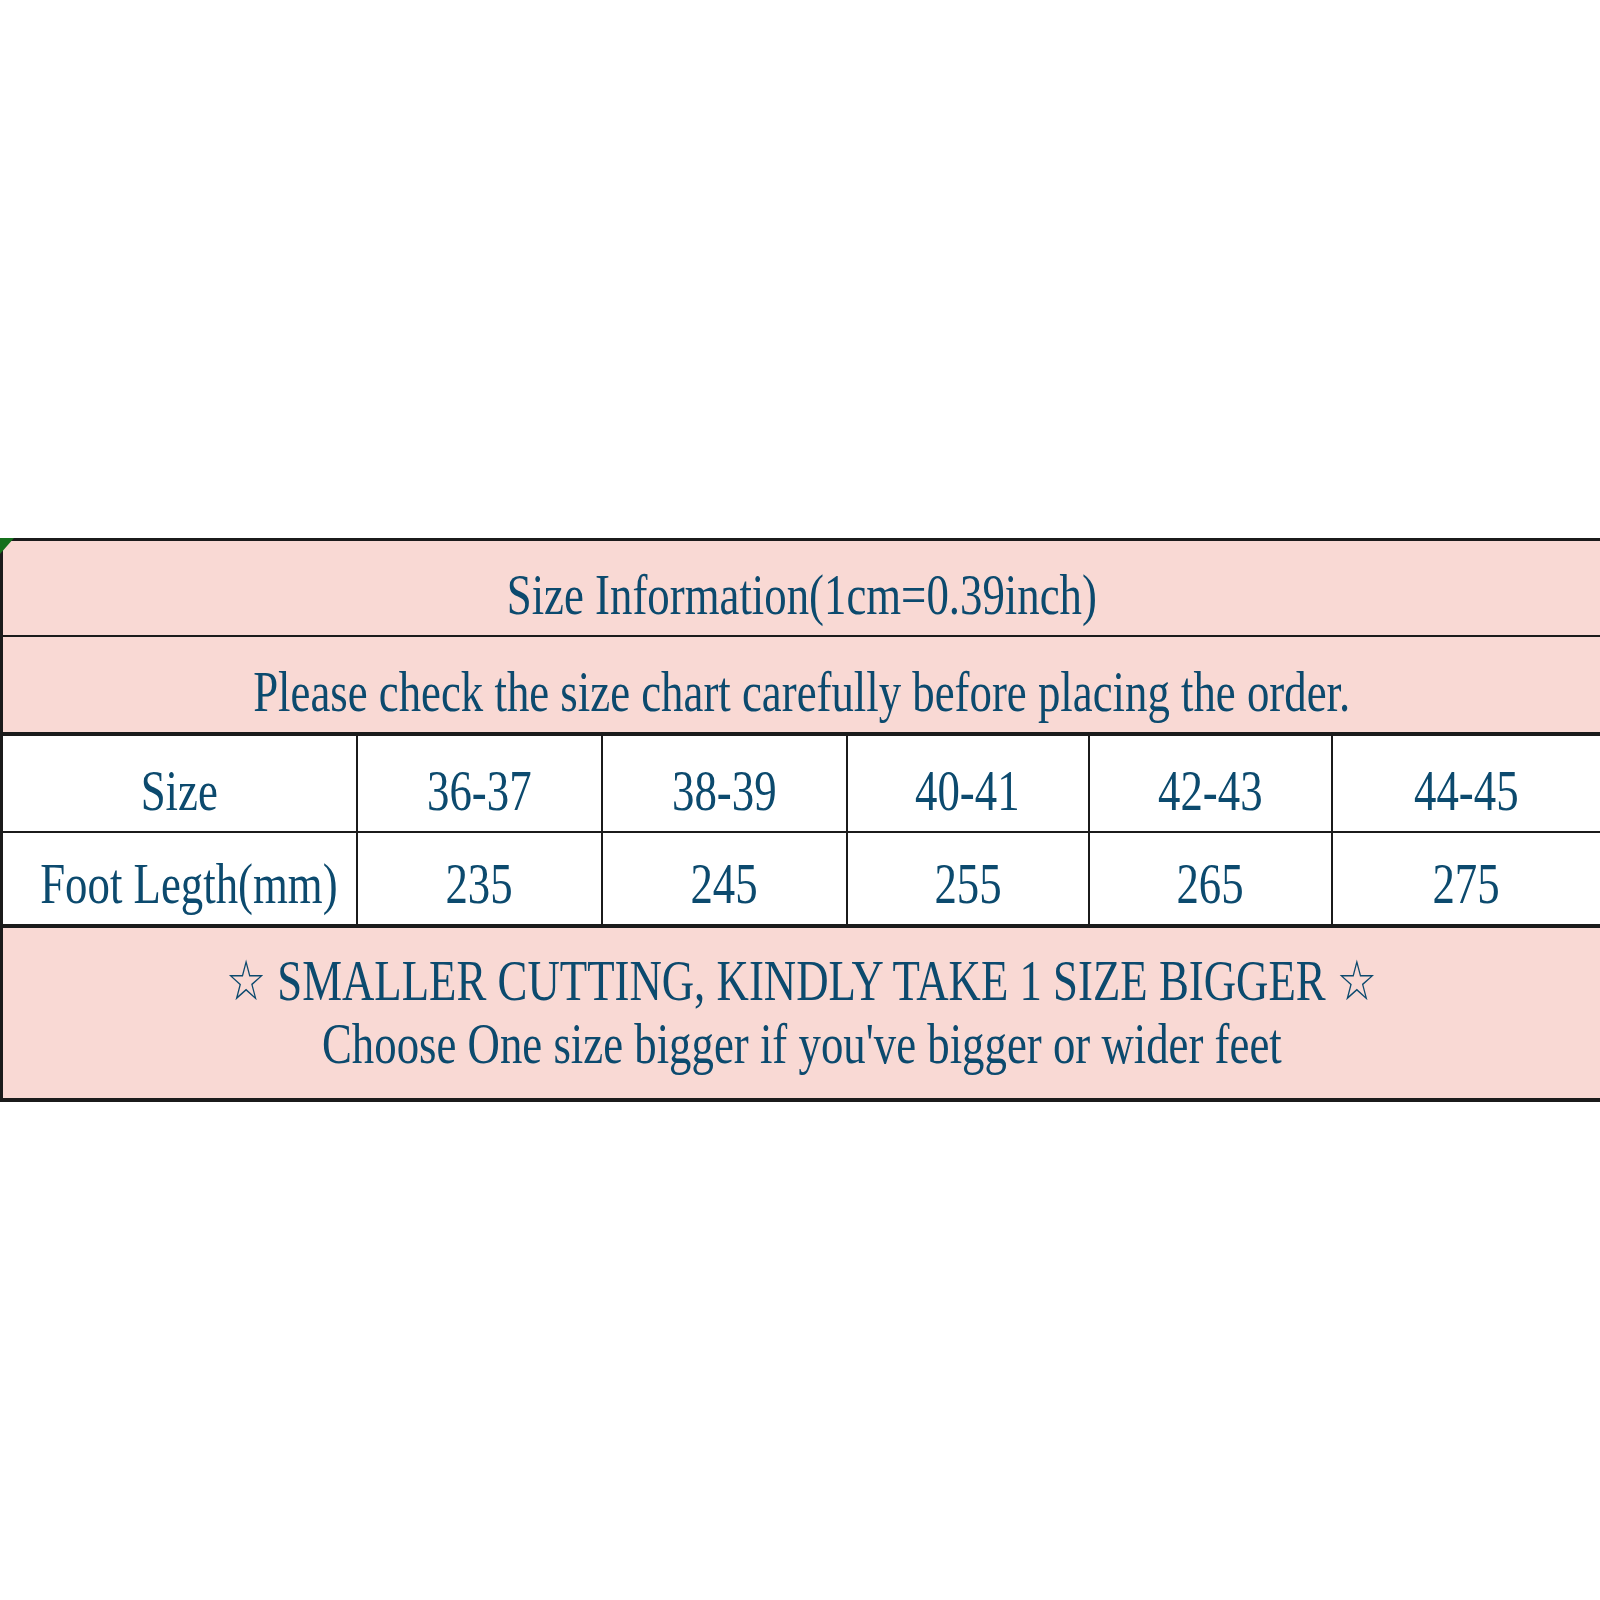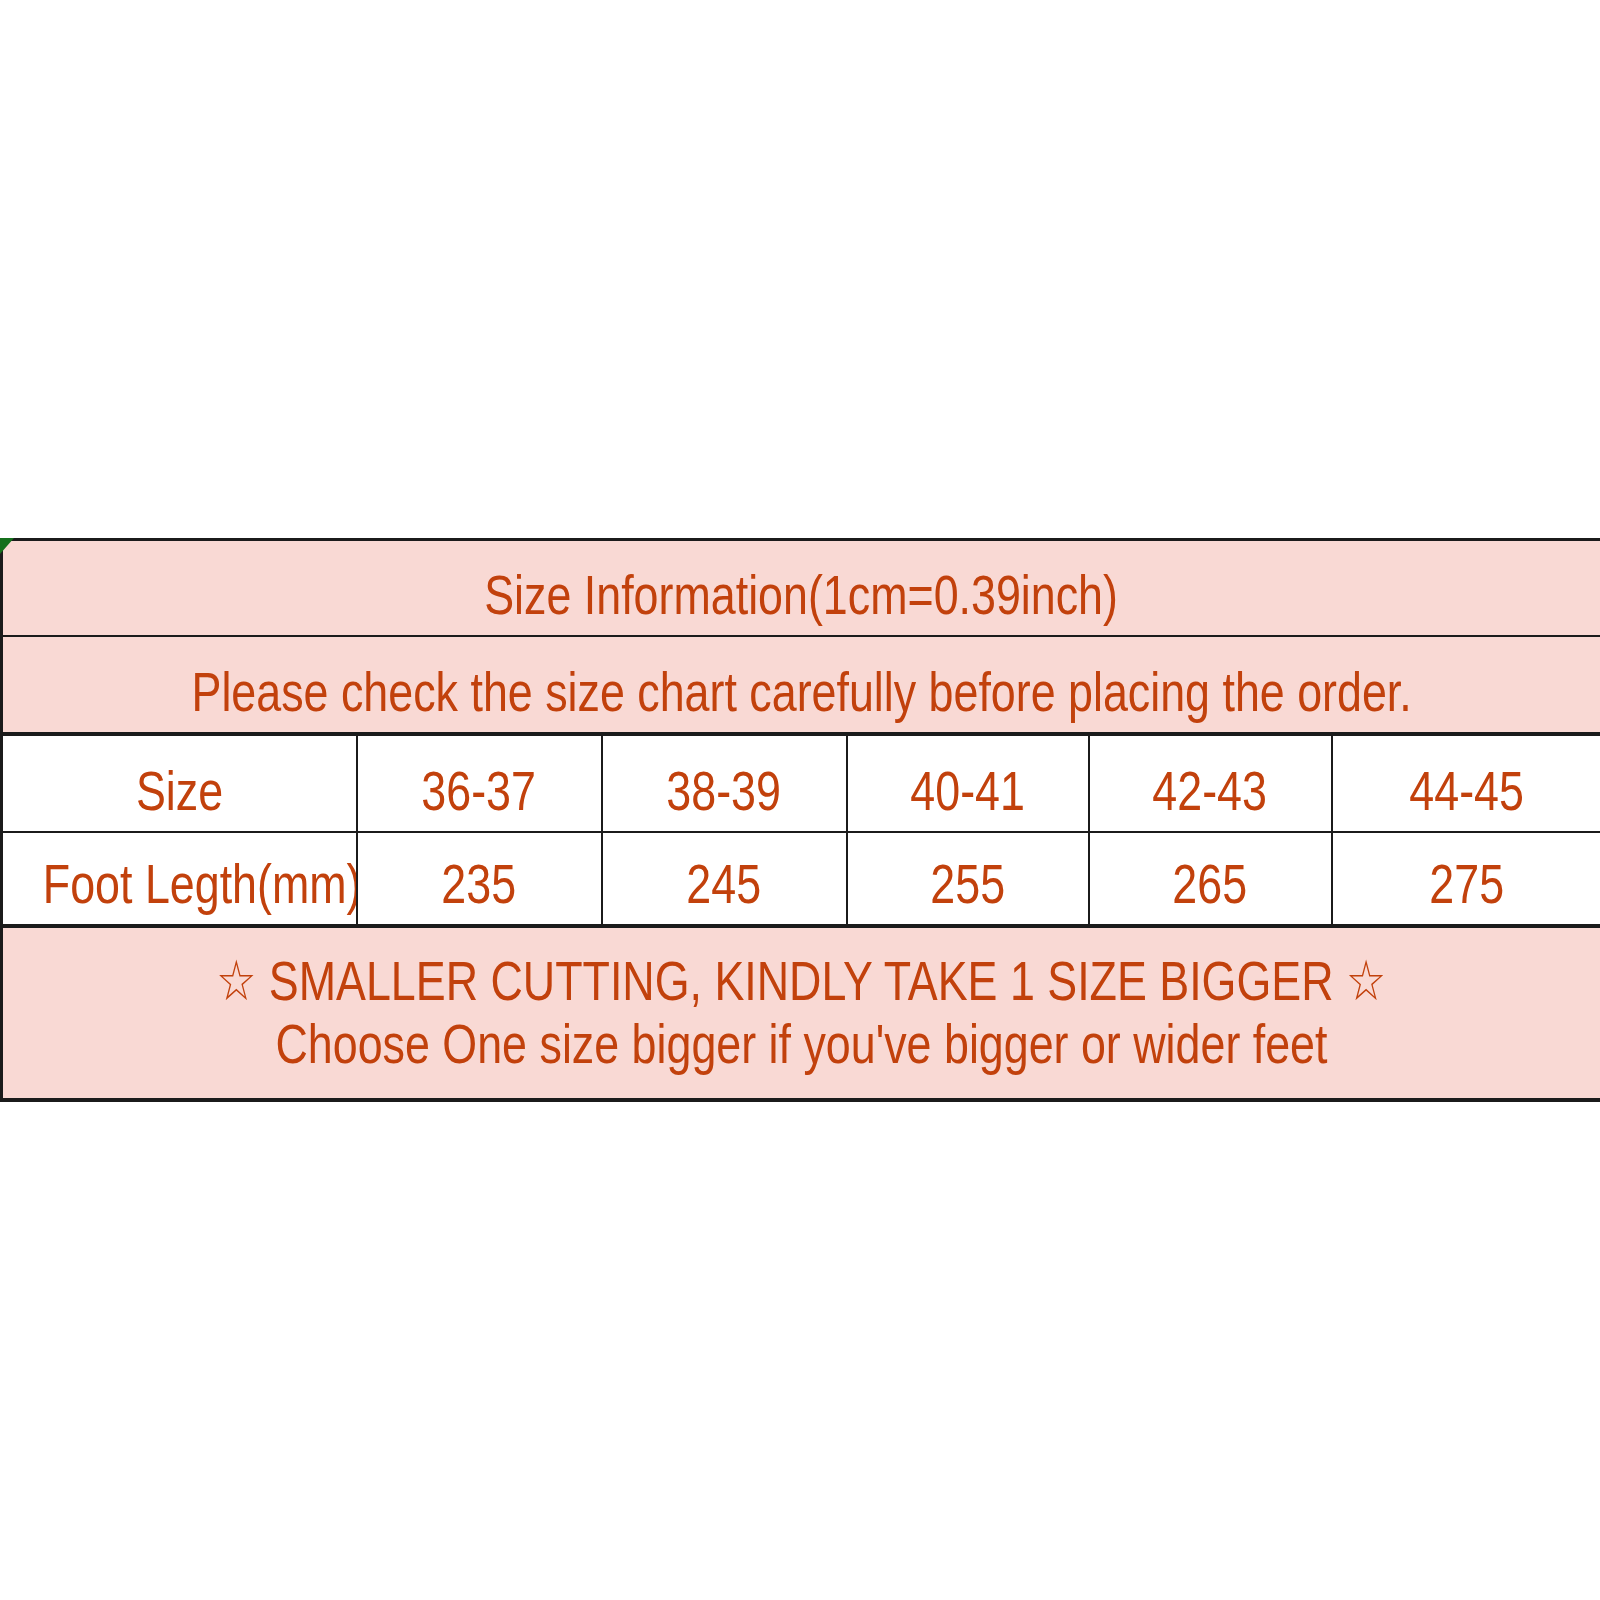--- a/index.html
+++ b/index.html
@@ -6,22 +6,22 @@
     margin: 0;
     padding: 0;
     background: #ffffff;
   }
   .canvas {
     position: relative;
     width: 1600px;
     height: 1408px;
     background: #ffffff;
     overflow: hidden;
-    font-family: Liberation Sans, sans-serif;
-    color: #c2410c;
+    font-family: Liberation Serif, serif;
+    color: #0c4a6e;
   }
   table.size-chart {
     position: absolute;
     top: 538px;
     left: 0;
     width: 1600px;
     border-collapse: collapse;
     table-layout: fixed;
   }
   table.size-chart td {

